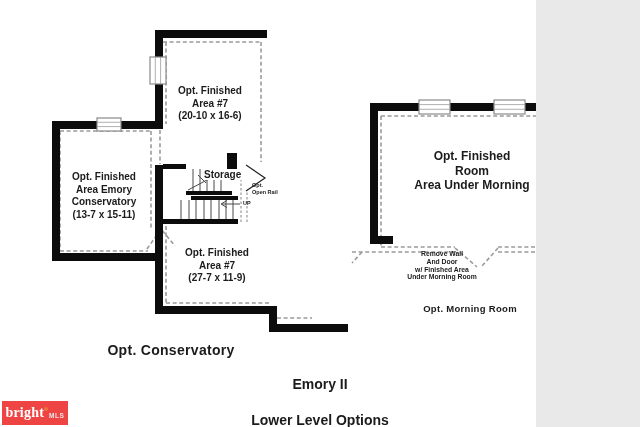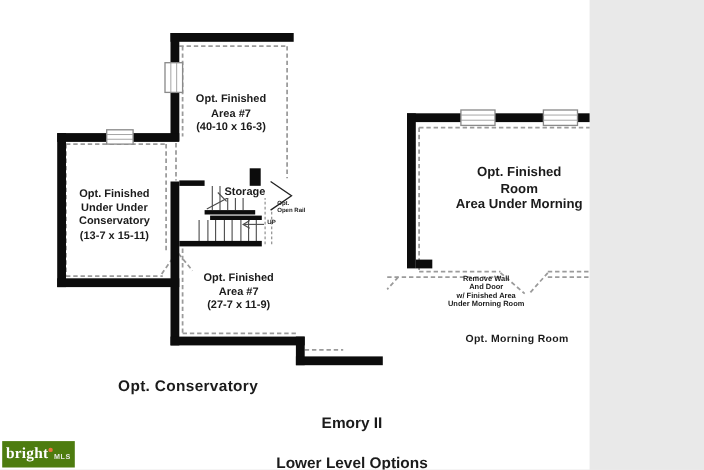--- a/index.html
+++ b/index.html
@@ -22,21 +22,21 @@
   .area2{left:158px;top:247px;width:118px;font-size:10px;line-height:12.5px;}
   .storage{left:204px;top:169px;width:46px;font-size:10px;text-align:left;background:#fff;}
   .openrail{left:252px;top:182px;width:32px;font-size:5.5px;line-height:6.5px;text-align:left;}
   .up{left:243px;top:200px;width:16px;font-size:5.5px;text-align:left;}
   .caption-left{left:95px;top:342px;width:152px;font-size:14px;letter-spacing:0.3px;}
   .mroom{left:374px;top:149px;width:196px;font-size:12px;line-height:14.5px;}
   .note{left:388px;top:250px;width:108px;font-size:6.8px;line-height:7.8px;}
   .caption-right{left:394px;top:303px;width:152px;font-size:9.5px;letter-spacing:0.3px;}
   .title1{left:0;top:376px;width:640px;font-size:14px;}
   .title2{left:0;top:412px;width:640px;font-size:14px;}
-  .logo{position:absolute;left:2px;top:401px;width:66px;height:24px;background:#4d7c0f;
+  .logo{position:absolute;left:2px;top:401px;width:66px;height:24px;background:#ef4444;
         display:flex;align-items:center;justify-content:center;}
   .logo .brand{color:#fff;font-family:"Liberation Serif", serif;font-size:14px;
         font-weight:bold;line-height:1;letter-spacing:0.2px;}
   .logo .spark{width:4px;height:4px;background:#e8743b;border-radius:50%;
         margin:-9px 1px 0 0;}
   .logo .suffix{color:#e8e8e8;font-size:6.5px;letter-spacing:0.6px;margin-top:4px;font-weight:bold;}
 </style>
 </head>
 <body>
 
@@ -149,26 +149,26 @@
         <rect class="win" x="494" y="100" width="31" height="14"></rect>
         <line class="winline" x1="494" y1="104.6" x2="525" y2="104.6"></line>
         <line class="winline" x1="494" y1="109.3" x2="525" y2="109.3"></line>
       </g>
     </g>
   </svg>
 
   <div class="lbl area1">
     <span>Opt. Finished</span>
     <span>Area #7</span>
-    <span>(40-10 x 16-3)</span>
+    <span>(20-10 x 16-6)</span>
   </div>
 
   <div class="lbl conserv">
     <span>Opt. Finished</span>
-    <span>Under Under</span>
+    <span>Area Emory</span>
     <span>Conservatory</span>
     <span>(13-7 x 15-11)</span>
   </div>
 
   <div class="lbl area2">
     <span>Opt. Finished</span>
     <span>Area #7</span>
     <span>(27-7 x 11-9)</span>
   </div>
 

